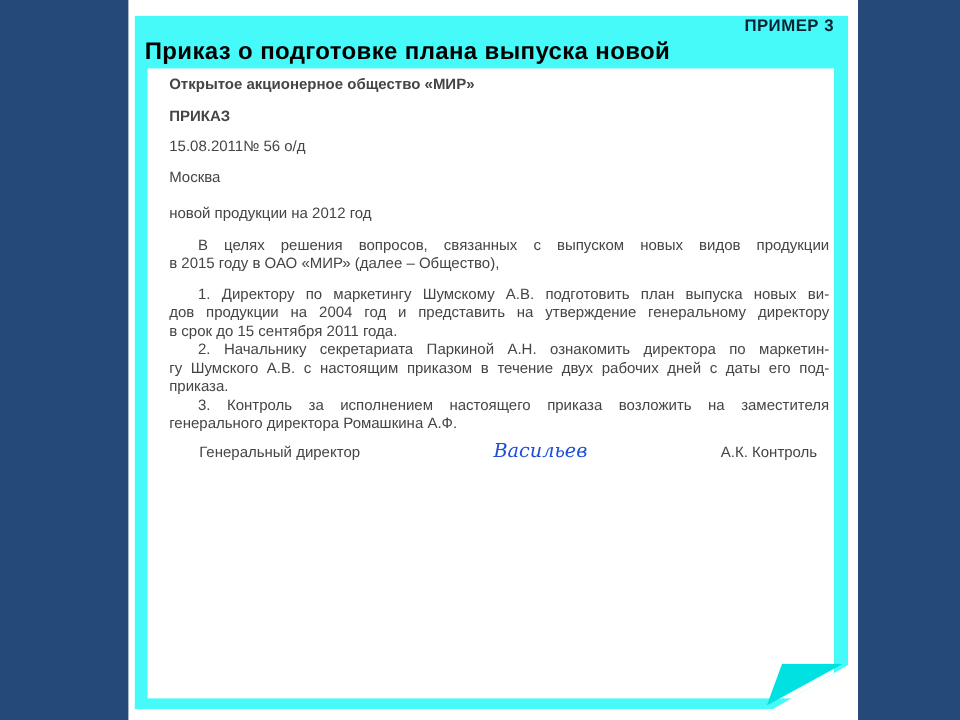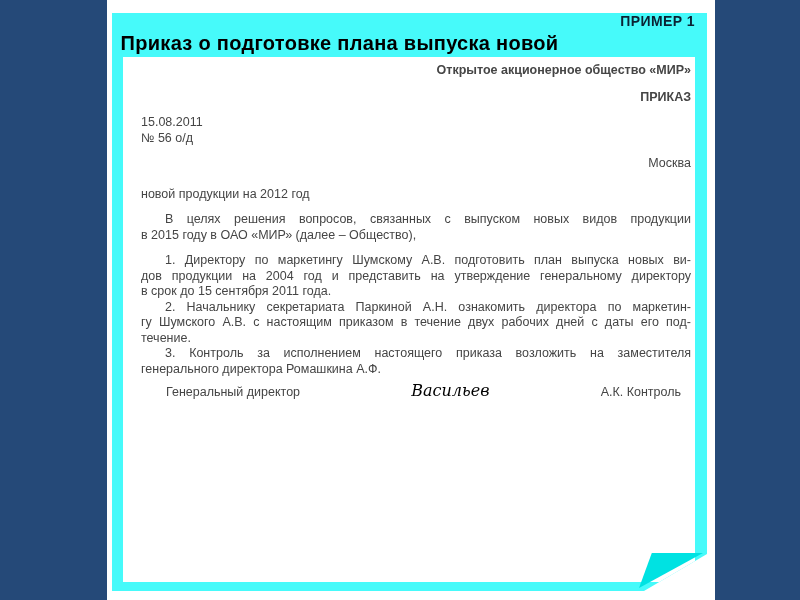--- a/index.html
+++ b/index.html
@@ -26,54 +26,54 @@
     font-size:20px; font-weight:bold; color:#000000; letter-spacing:0.3px;
   }
   .doc {
     position:absolute; left:11px; top:44px; width:572px; height:525px;
     background:#ffffff;
   }
   .doc-content {
     padding:6px 4px 0 18px;
     font-size:12.5px; line-height:15.5px; color:#454545;
   }
-  .center { text-align:right; }
+  .center { text-align:left; }
   .bold   { font-weight:bold; }
   .jline  { text-align:justify; text-align-last:justify; }
   .ind    { text-indent:24px; }
   .mt6  { margin-top:6px;margin-left:25px; }
   .mt8  { margin-top:10px; }
   .mt10 { margin-top:10px; }
   .mt11 { margin-top:11px; }
   .mt15 { margin-top:15px; }
   .daterow {
-    display:flex; justify-content:space-between; padding-right:10px;flex-direction:column;
+    display:flex; justify-content:flex-start; padding-right:10px;
   }
   .sigrow {
     display:flex; align-items:baseline; padding-right:10px;
   }
   .sig-script {
     flex:1; text-align:center;
     font-family:"DejaVu Serif",serif; font-style:italic;
-    font-size:16px; color:#000000;
+    font-size:16px; color:#1d4ed8;
   }
   .fold {
     position:absolute; left:527px; top:540px; width:64px; height:35px;
     background:#00e2e2;
     clip-path: polygon(20% 0, 100% 0, 0 100%);
   }
 </style>
 </head>
 <body>
 
 <div class="stage">
   <div class="slide-white"></div>
 
   <div class="panel">
-    <div class="example-label">ПРИМЕР 1</div>
+    <div class="example-label">ПРИМЕР 3</div>
     <div class="header-title">Приказ о подготовке плана выпуска новой продукции</div>
 
     <div class="doc">
       <div class="doc-content">
 
         <div class="center bold">Открытое акционерное общество «МИР»</div>
 
         <div class="center bold mt11">ПРИКАЗ</div>
 
         <div class="daterow mt10">
@@ -95,21 +95,21 @@
 
         <div class="mt10">
           <div>
             <div class="jline ind">1. Директору по маркетингу Шумскому А.В. подготовить план выпуска новых ви-</div>
             <div class="jline">дов продукции на 2004 год и представить на утверждение генеральному директору</div>
             <div>в срок до 15 сентября 2011 года.</div>
           </div>
           <div>
             <div class="jline ind">2. Начальнику секретариата Паркиной А.Н. ознакомить директора по маркетин-</div>
             <div class="jline">гу Шумского А.В. с настоящим приказом в течение двух рабочих дней с даты его под-</div>
-            <div>течение.</div>
+            <div>приказа.</div>
           </div>
           <div>
             <div class="jline ind">3. Контроль за исполнением настоящего приказа возложить на заместителя</div>
             <div>генерального директора Ромашкина А.Ф.</div>
           </div>
         </div>
 
         <div class="sigrow mt6">
           <span>Генеральный директор</span>
           <span class="sig-script">Васильев</span>

